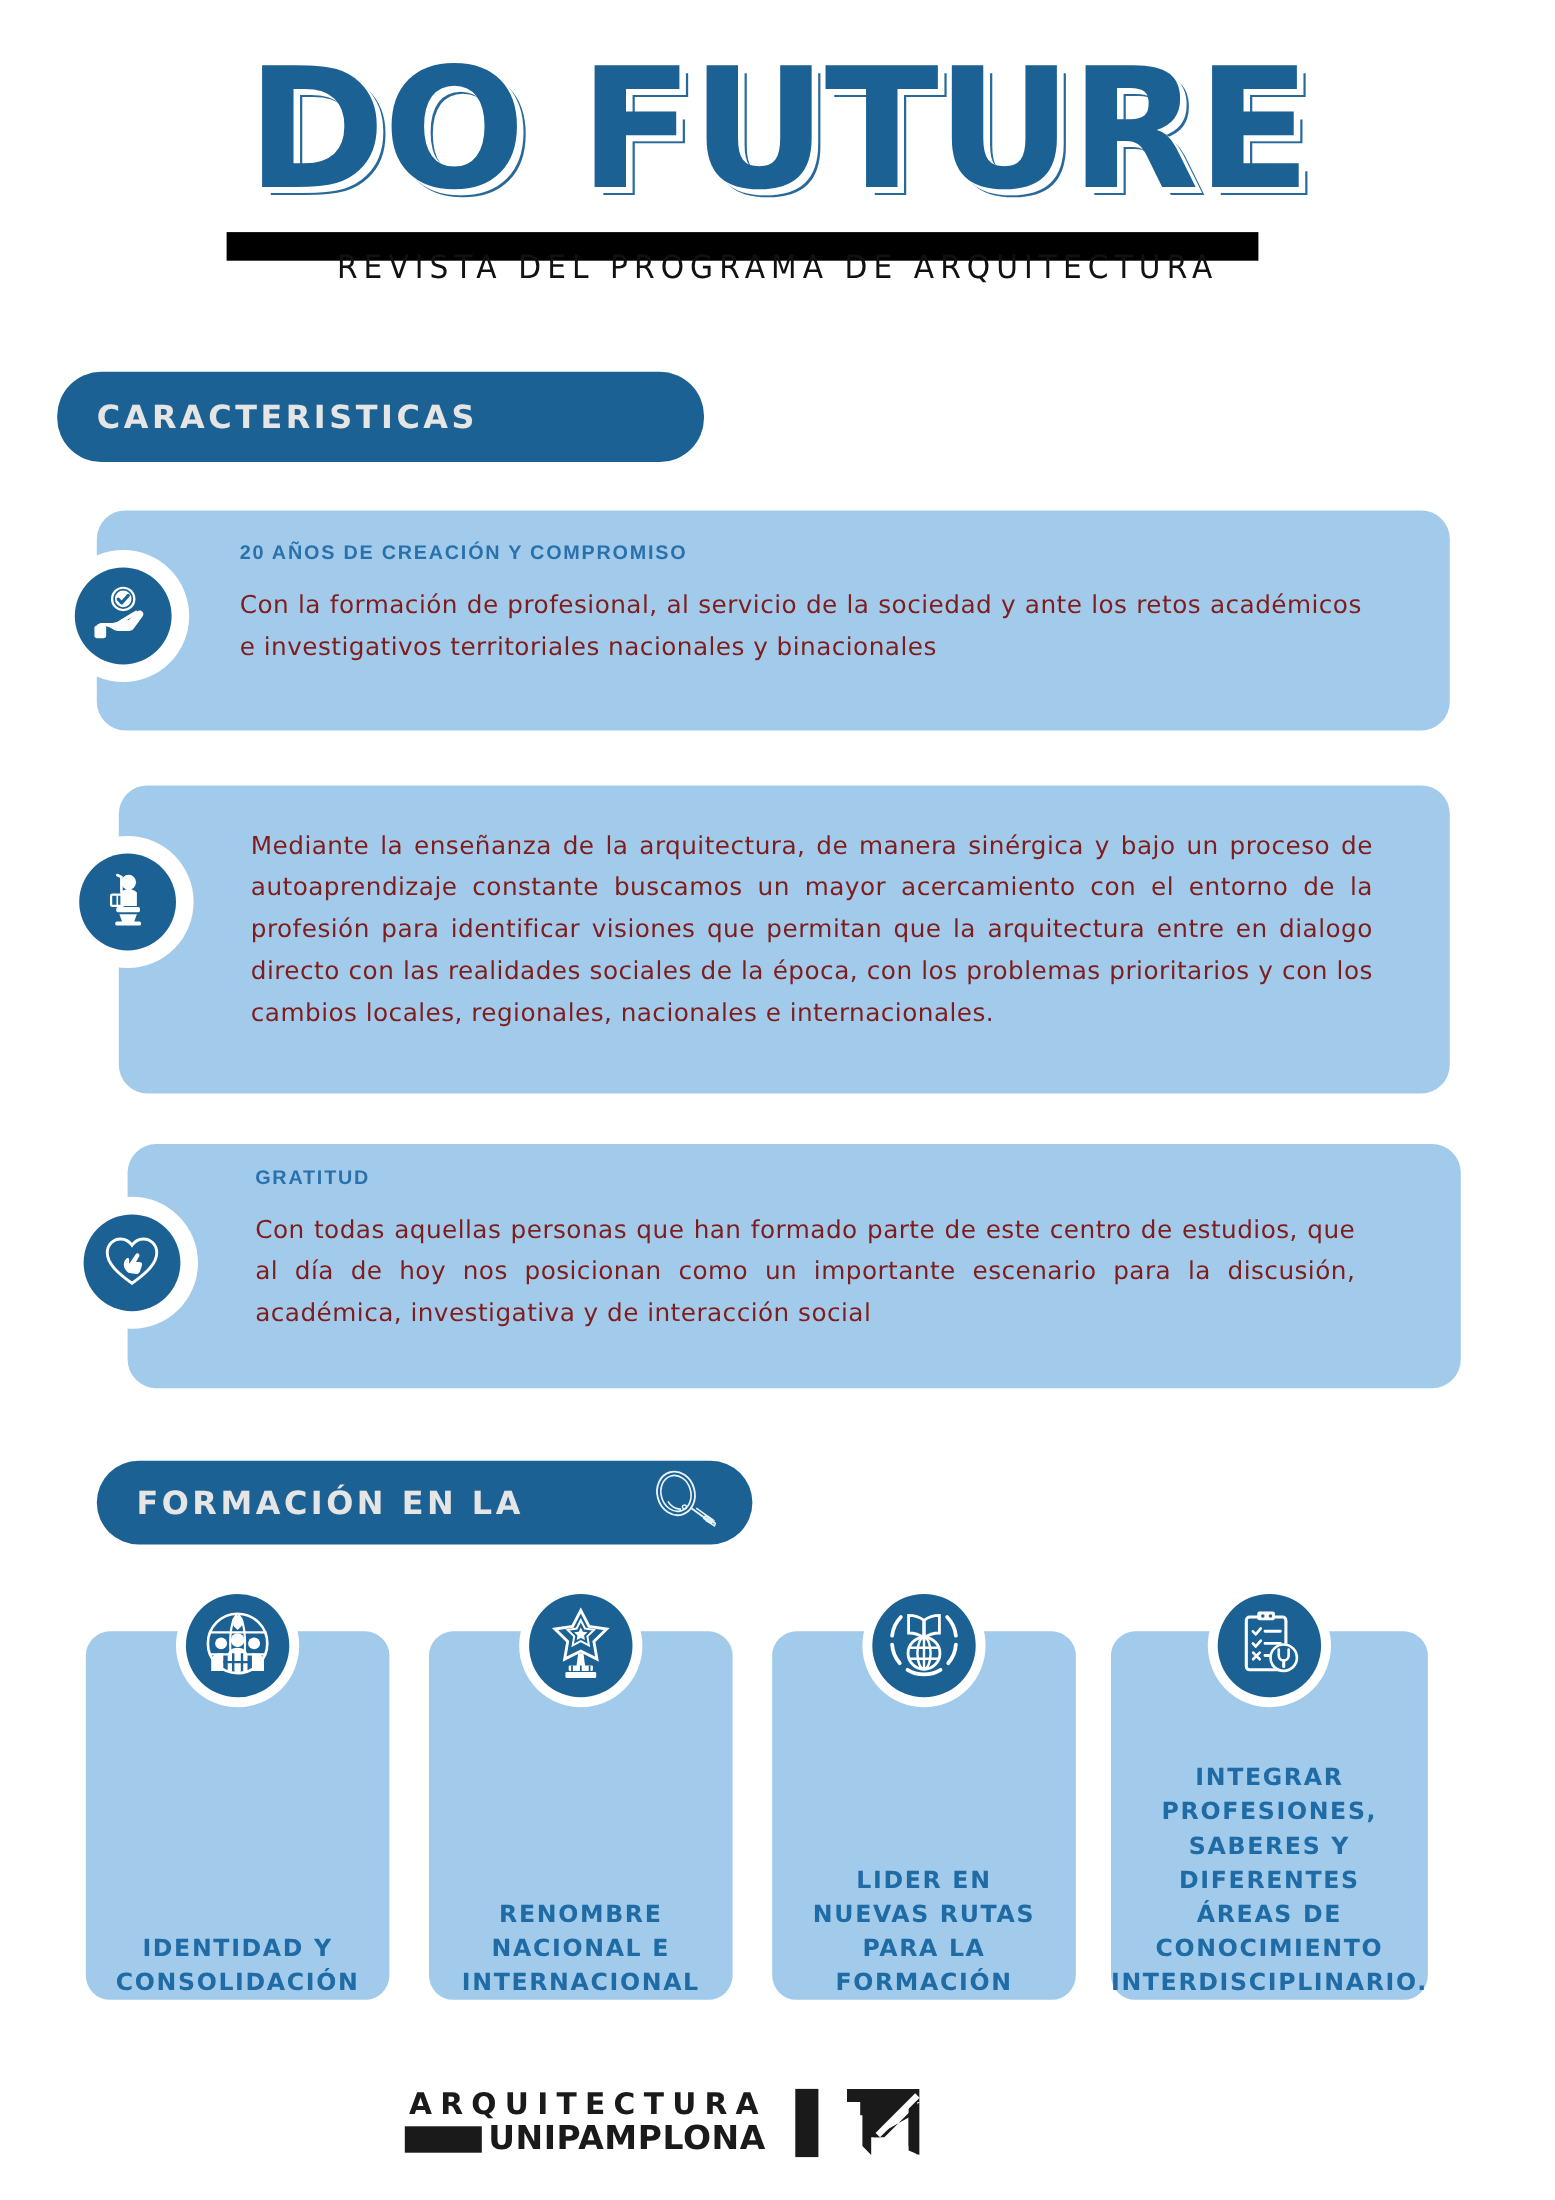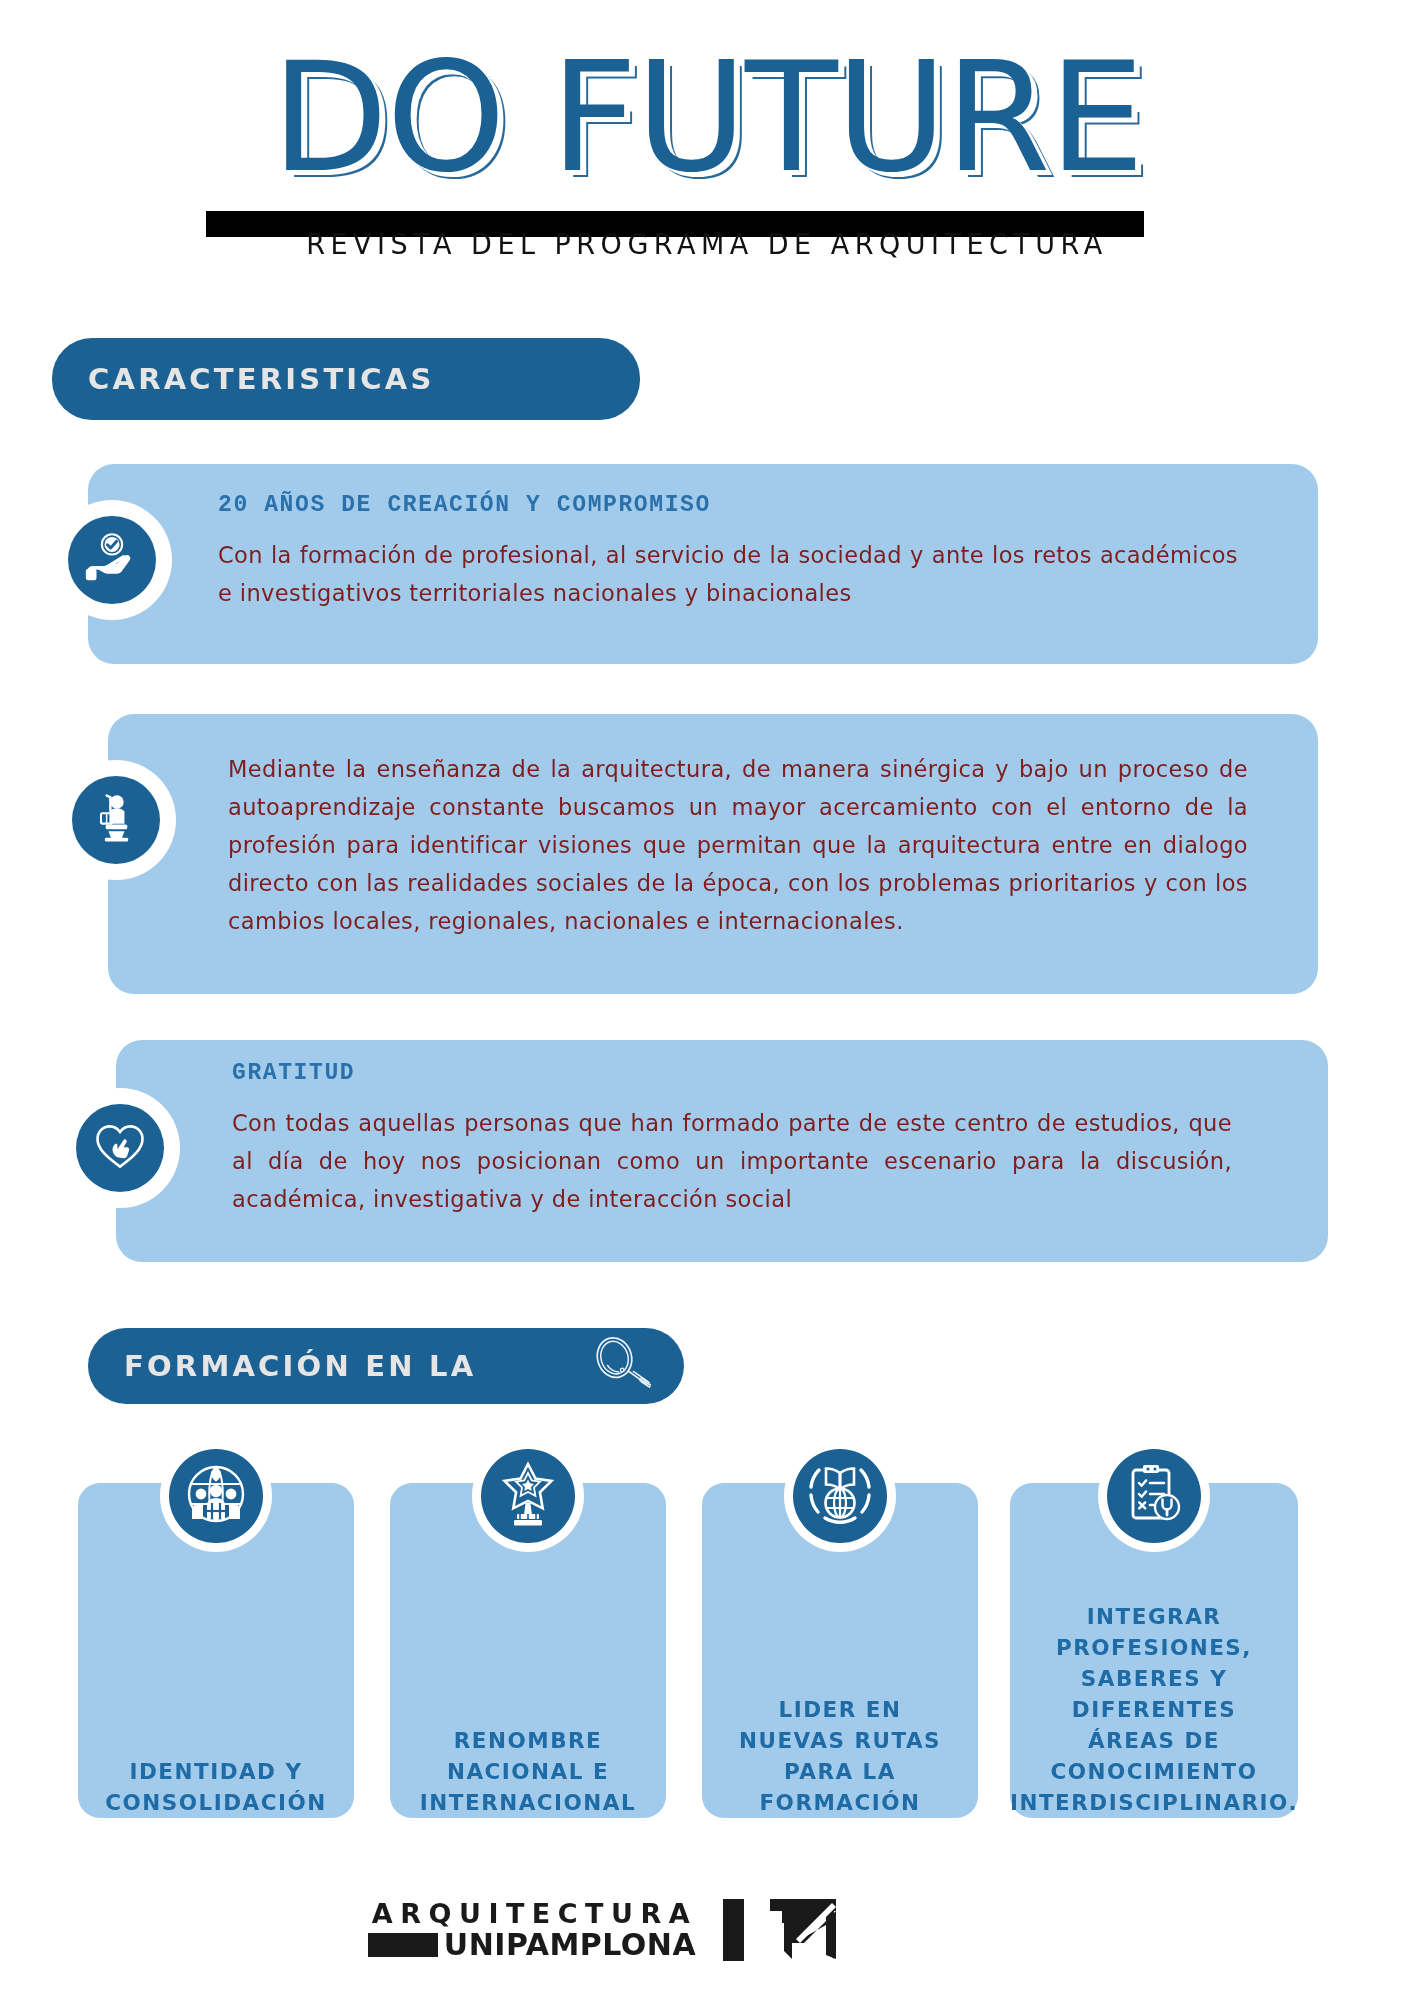--- a/index.html
+++ b/index.html
@@ -39,21 +39,21 @@
     background: #000000;
   }
   .title-text {
     position: absolute;
     left: 0;
     top: 0;
     width: 1414px;
     text-align: center;
     font-family: "DejaVu Sans", sans-serif;
     font-size: 152px;
-    font-weight: normal;
+    font-weight: bold;
     letter-spacing: -2px;
     line-height: 180px;
     color: #1C6193;
     -webkit-text-stroke: 0;
     text-shadow:
        4px 3px 0 #ffffff,
        6px 5px 0 #ffffff,
        8px 7px 0 rgba(28,97,147,0.95),
        9px 8px 0 #ffffff;
     white-space: nowrap;
@@ -137,22 +137,22 @@
     display: flex;
     align-items: center;
     justify-content: center;
   }
   .feature-body {
     position: absolute;
     box-sizing: border-box;
   }
   .feature-title {
     color: #2A71AC;
-    font-family: Liberation Mono, monospace;
-    font-size: 23px;
+    font-family: Liberation Sans, sans-serif;
+    font-size: 18px;
     font-weight: bold;
     letter-spacing: 1.6px;
     margin: 0 0 18px 0;
     white-space: nowrap;
   }
   .feature-text {
     color: #7f1d1d;
     font-family: "DejaVu Sans", sans-serif;
     font-size: 22.5px;
     font-weight: 400;

